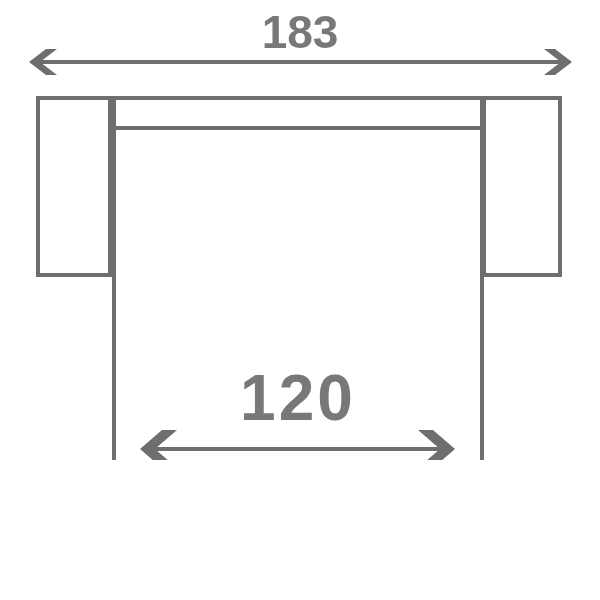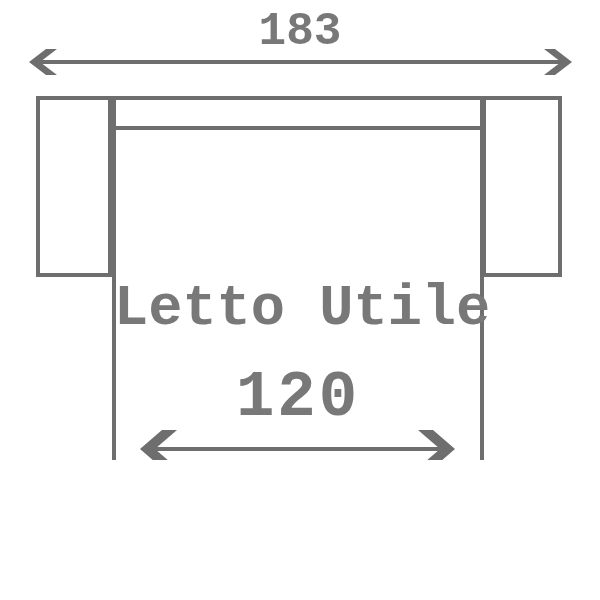--- a/index.html
+++ b/index.html
@@ -11,21 +11,21 @@
     margin:0;
     padding:0;
     background:var(--background);
   }
   .canvas{
     position:relative;
     width:600px;
     height:460px;
     background:var(--background);
     overflow:hidden;
-    font-family:Liberation Mono, monospace;
+    font-family:Liberation Sans, sans-serif;
   }
   .canvas svg{
     position:absolute;
     left:0;
     top:0;
   }
   .dim-label{
     position:absolute;
     color:var(--text);
     font-weight:bold;
@@ -88,17 +88,16 @@
 
     <line x1="114" y1="128" x2="482" y2="128" class="outline-stroke"></line>
 
     <line x1="150" y1="449" x2="445" y2="449" class="arrow-line"></line>
     <polygon points="162,430 140,449 162,468 177,468 155,449 177,430" class="arrow-head"></polygon>
     <polygon points="433,430 455,449 433,468 418,468 440,449 418,430" class="arrow-head"></polygon>
   </svg>
 
   <div class="dim-label dim-total">183</div>
 
-  <div class="dim-label bed-label">Letto Utile</div>
 
   <div class="dim-label dim-bed">120</div>
 
 </div>
 
 </body></html>

